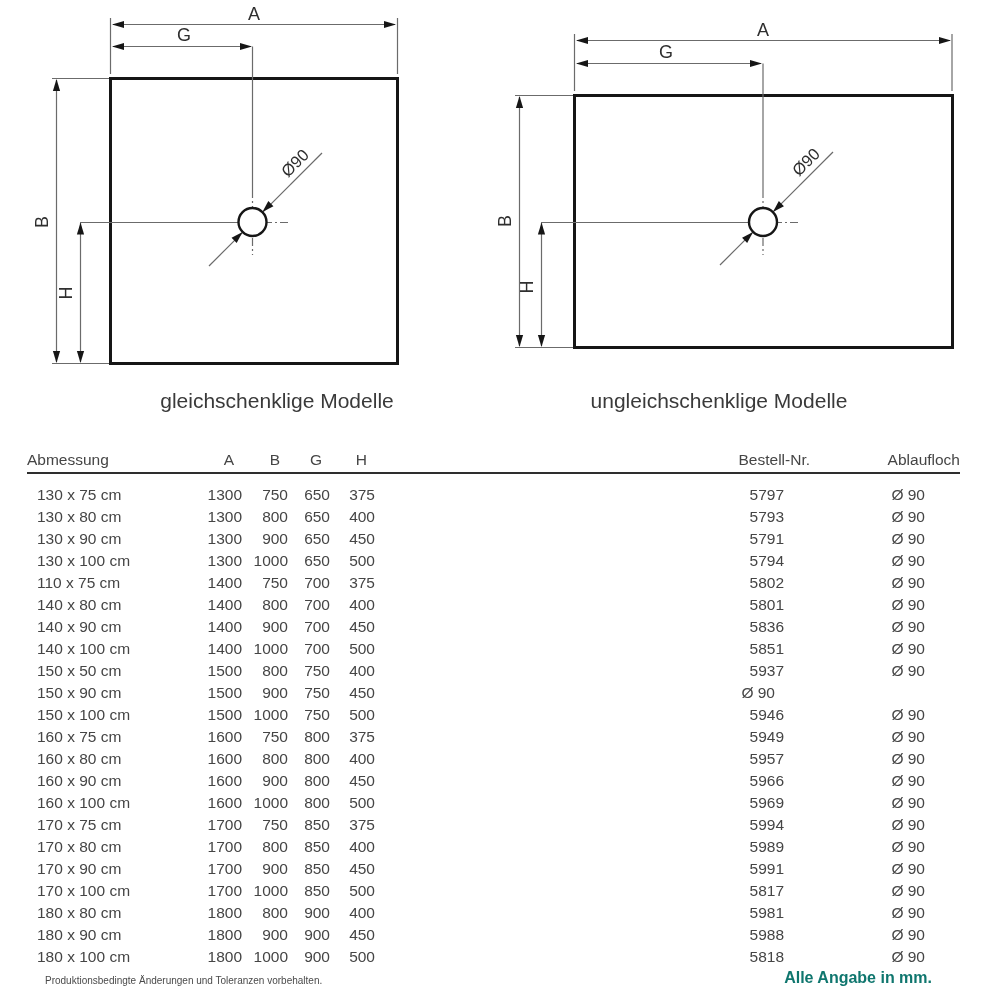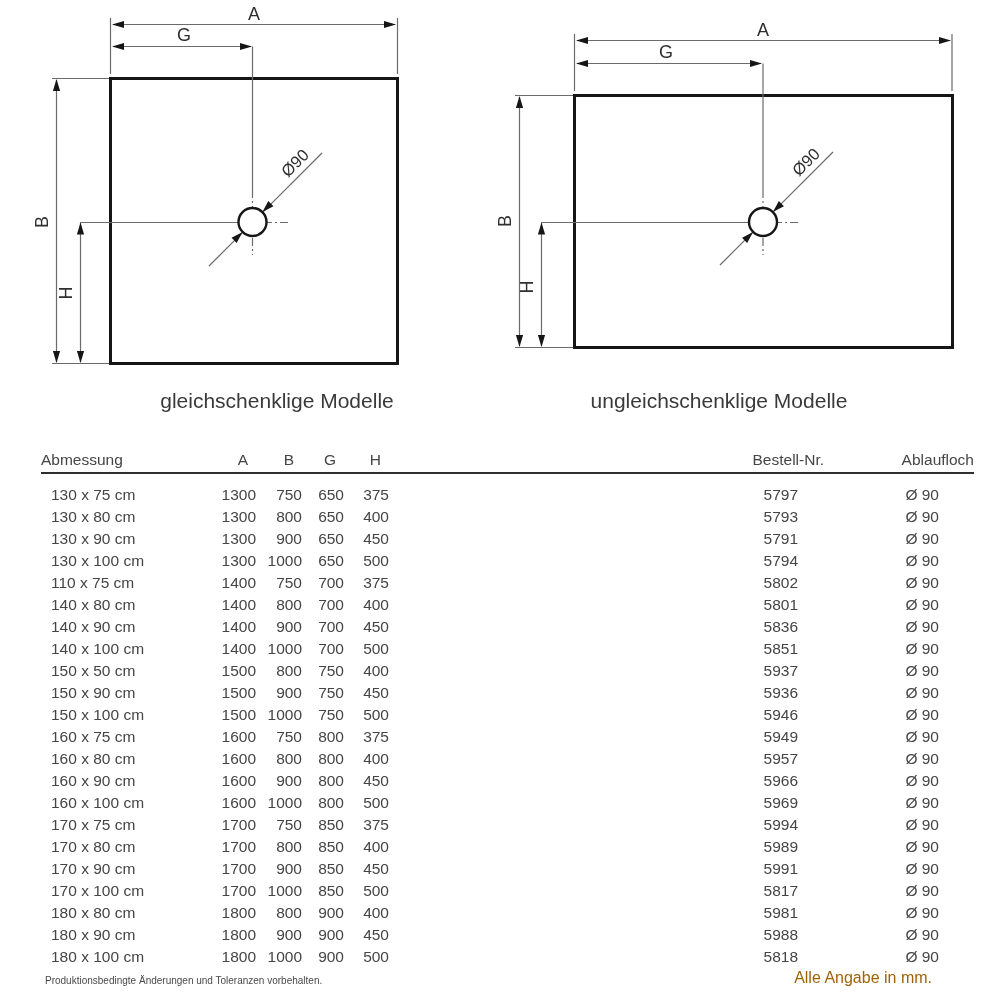--- a/index.html
+++ b/index.html
@@ -4,39 +4,39 @@
 <style>
   html,body{margin:0;padding:0;background:#fff;}
   .page{position:relative;width:1000px;height:1000px;background:#ffffff;overflow:hidden;
         font-family:"Liberation Sans", sans-serif;color:#454545;}
   svg text{font-family:"Liberation Sans", sans-serif;}
 
   
   .drawings{position:absolute;left:0;top:0;}
 
   
-  .spec-table{position:absolute;left:41px;top:448px;width:933px;font-size:15.5px;color:#454545;}
+  .spec-table{position:absolute;left:27px;top:448px;width:933px;font-size:15.5px;color:#454545;}
   .trow{display:grid;grid-template-columns:165px 50px 46px 42px 45px 435px 150px;align-items:center;}
   .thead{height:24px;}
   .thead .c-dim{padding-left:0;}
   .rule{height:0;border-top:2px solid #2e2e2e;margin:0;}
   .tbody{margin-top:10px;}
   .tbody .trow{height:22px;}
   .c-dim{text-align:left;padding-left:10px;}
   .thead .c-dim{padding-left:0;}
   .c-num{text-align:right;}
   .thead .c-num{padding-right:8px;}
   .c-bestell{text-align:right;padding-right:26px;}
   .thead .c-bestell{padding-right:0;}
   .c-ablauf{text-align:right;padding-right:35px;}
   .thead .c-ablauf{padding-right:0;}
 
   
   .footer-left{position:absolute;left:45px;top:975px;font-size:10px;color:#4a4a4a;}
-  .footer-right{position:absolute;right:68px;top:969px;font-size:16px;color:#a16207;}
+  .footer-right{position:absolute;right:68px;top:969px;font-size:16px;color:#0f766e;font-weight:bold;}
 </style>
 </head>
 <body>
 
 <div class="page">
 
   <svg class="drawings" width="1000" height="435" viewBox="0 0 1000 435">
     <defs>
       <path id="arr" d="M0 0 L-12 -3.6 L-12 3.6 Z" fill="#161616"></path>
     </defs>
@@ -228,21 +228,20 @@
         <div class="c-num">400</div>
         <div class="c-bestell">5937</div>
         <div class="c-ablauf">Ø 90</div>
       </div>
         <div class="trow">
         <div class="c-dim">150 x 90 cm</div>
         <div class="c-num">1500</div>
         <div class="c-num">900</div>
         <div class="c-num">750</div>
         <div class="c-num">450</div>
-        <div class="c-bestell">5936</div>
         <div class="c-ablauf">Ø 90</div>
       </div>
         <div class="trow">
         <div class="c-dim">150 x 100 cm</div>
         <div class="c-num">1500</div>
         <div class="c-num">1000</div>
         <div class="c-num">750</div>
         <div class="c-num">500</div>
         <div class="c-bestell">5946</div>
         <div class="c-ablauf">Ø 90</div>

